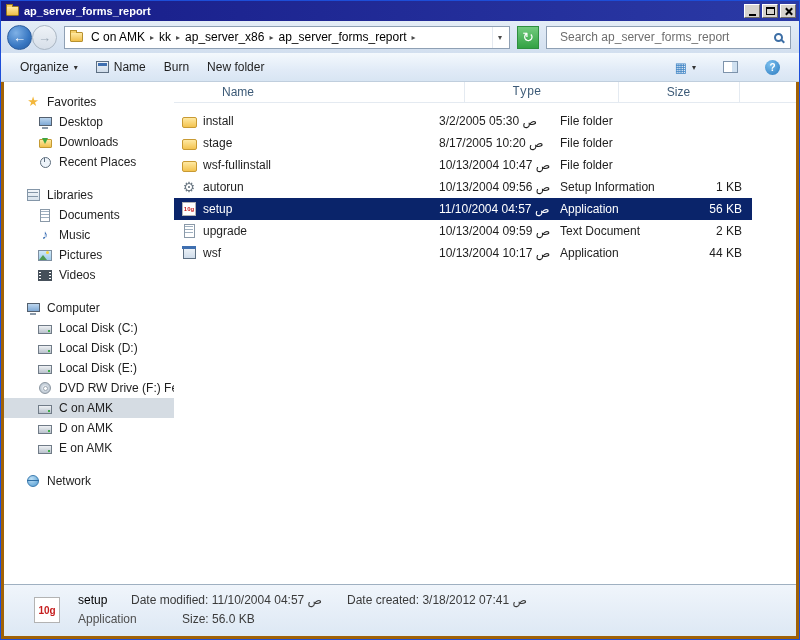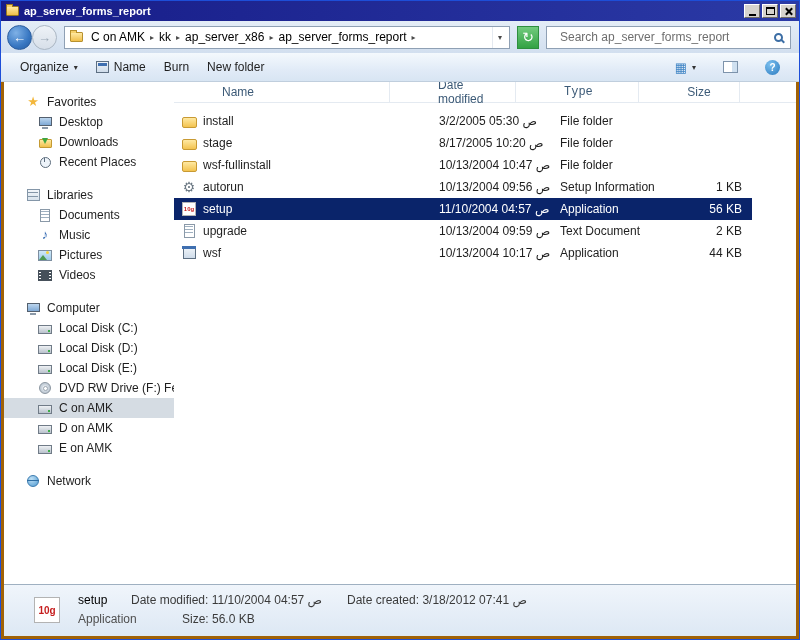--- a/index.html
+++ b/index.html
@@ -314,21 +314,20 @@
               <span class="ic-globe"></span>
             </span>
           <span>Network</span>
         </div>
       </div>
     </div>
 
     <div class="filepane">
       <div class="colheaders">
         <span class="colh h-name">Name</span>
-        <span class="colh h-date">Date modified</span>
         <span class="colh h-type">Type</span>
         <span class="colh h-size">Size</span>
         <span class="colh h-fill"></span>
       </div>
       <div class="rows">
 
         <div class="row">
           <span class="c-name">
             <span class="fi">
                 <span class="fi-folder"></span>

